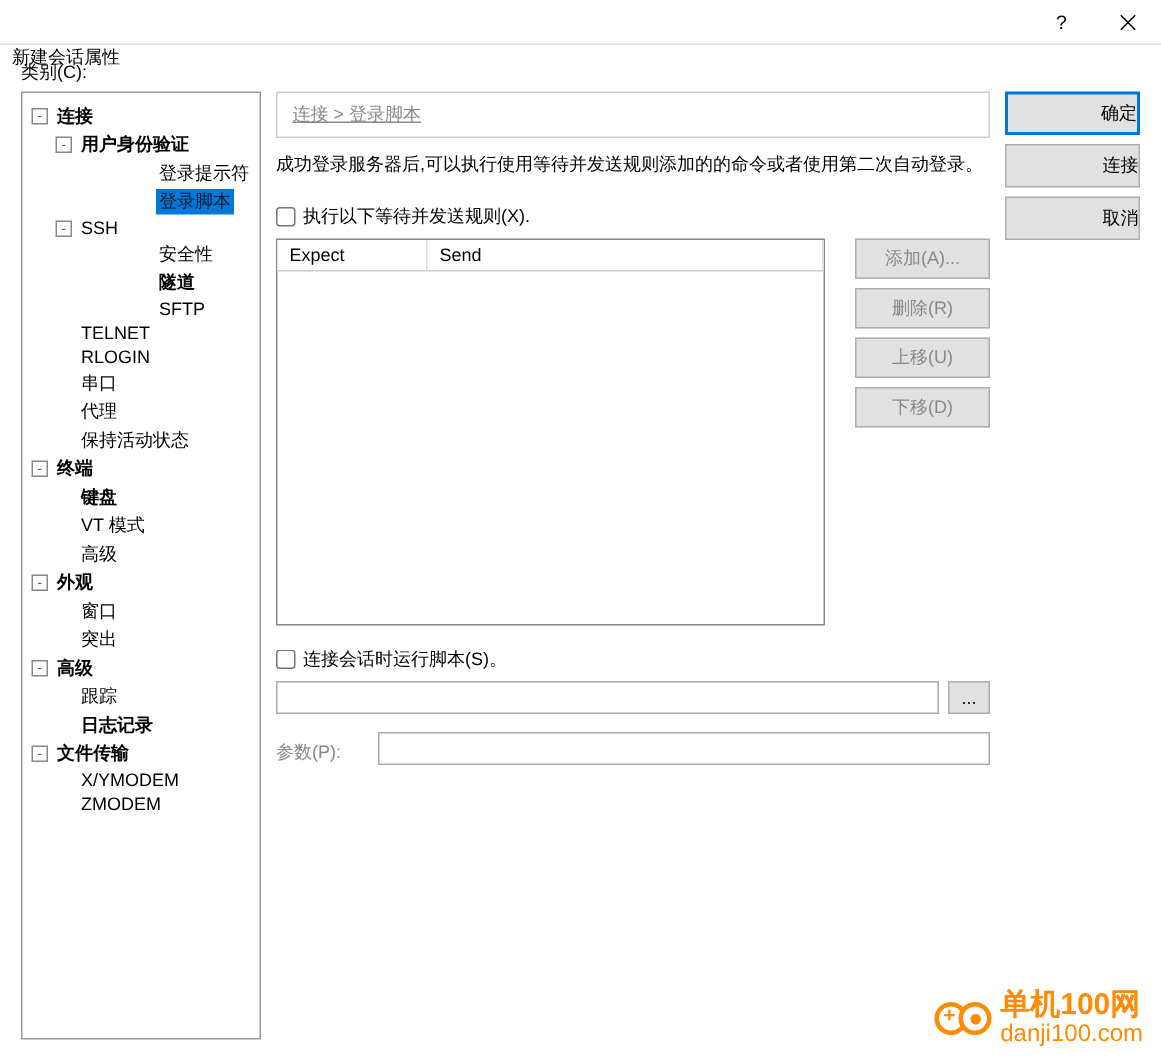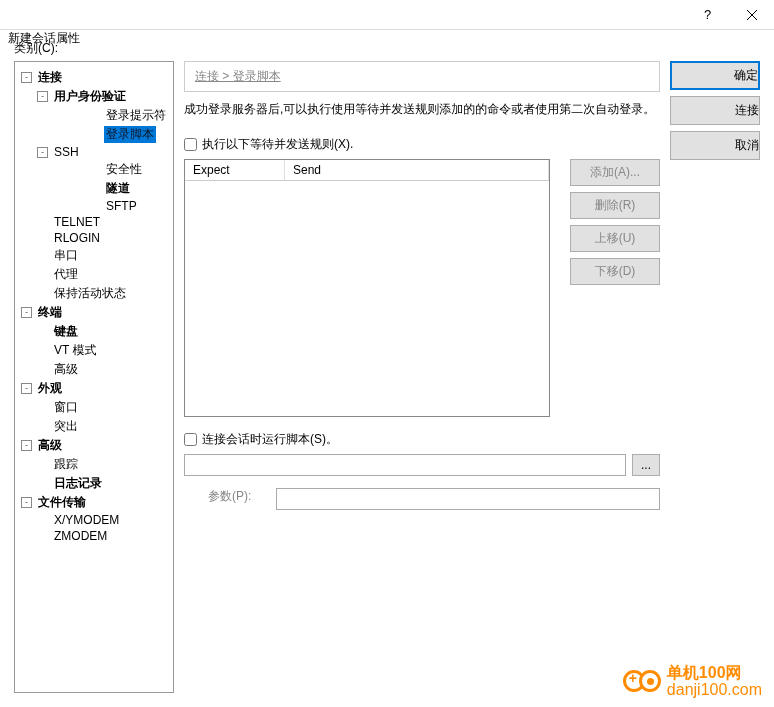--- a/index.html
+++ b/index.html
@@ -29,34 +29,34 @@
 .rules-table { flex: 1; border: 1px solid #888; height: 258px; background: #fff; }
 .rules-header { display: flex; border-bottom: 1px solid #ccc; background: #fff; }
 .rules-header .col { padding: 3px 8px; border-right: 1px solid #e0e0e0; }
 .col-expect { width: 100px; }
 .col-send { flex: 1; }
 .rules-buttons { display: flex; flex-direction: column; gap: 6px; width: 90px; }
 .btn-std { border: 1px solid #adadad; background: #e1e1e1; padding: 4px 0; text-align: center; cursor: pointer; color: #888; }
 .script-row { display: flex; gap: 6px; margin-bottom: 12px; align-items: center; }
 .script-input { flex: 1; border: 1px solid #aaa; height: 22px; padding: 0 4px; }
 .script-browse { width: 28px; height: 22px; border: 1px solid #adadad; background: #e1e1e1; display: flex; align-items: center; justify-content: center; cursor: pointer; }
-.params-row { display: flex; align-items: flex-start; gap: 8px; margin-left: 24px; }
+.params-row { display: flex; align-items: flex-end; gap: 8px; }
 .params-label { color: #888; width: 60px; }
 .params-input { flex: 1; border: 1px solid #aaa; height: 22px; padding: 0 4px; background: #fff; }
 .dialog-buttons { width: 90px; display: flex; flex-direction: column; gap: 6px; }
 .btn-dialog { border: 1px solid #adadad; background: #e1e1e1; padding: 5px 0; text-align: right; cursor: pointer; }
 .btn-dialog.primary { border: 2px solid #0078d7; padding: 4px 0; }
 .watermark { position: absolute; bottom: 8px; right: 12px; display: flex; align-items: center; gap: 6px; pointer-events: none; }
 .watermark .logo { display: flex; }
 .watermark .circle { width: 22px; height: 22px; border: 3px solid #ff8c00; border-radius: 50%; background: #fff; position: relative; }
 .watermark .circle.left::before { content: "+"; position: absolute; left: 3px; top: -3px; font-size: 14px; color: #ff8c00; font-weight: bold; }
 .watermark .circle.right { margin-left: -6px; }
 .watermark .circle.right::after { content: ""; position: absolute; width: 7px; height: 7px; background: #ff8c00; border-radius: 50%; left: 5px; top: 5px; }
 .watermark .text { display: flex; flex-direction: column; line-height: 1.1; }
-.watermark .cn { color: #ff8c00; font-size: 16px; font-weight: bold; }
+.watermark .cn { color: #ff8c00; font-size: 20px; font-weight: bold; }
 .watermark .en { color: #ff8c00; font-size: 16px; }
 </style>
 </head>
 <body>
 
 <div class="titlebar">
   <span class="title">新建会话属性</span>
   <div class="btn">
     <svg width="10" height="14" viewBox="0 0 10 14">
         <text x="2" y="11" font-size="13">?</text>

